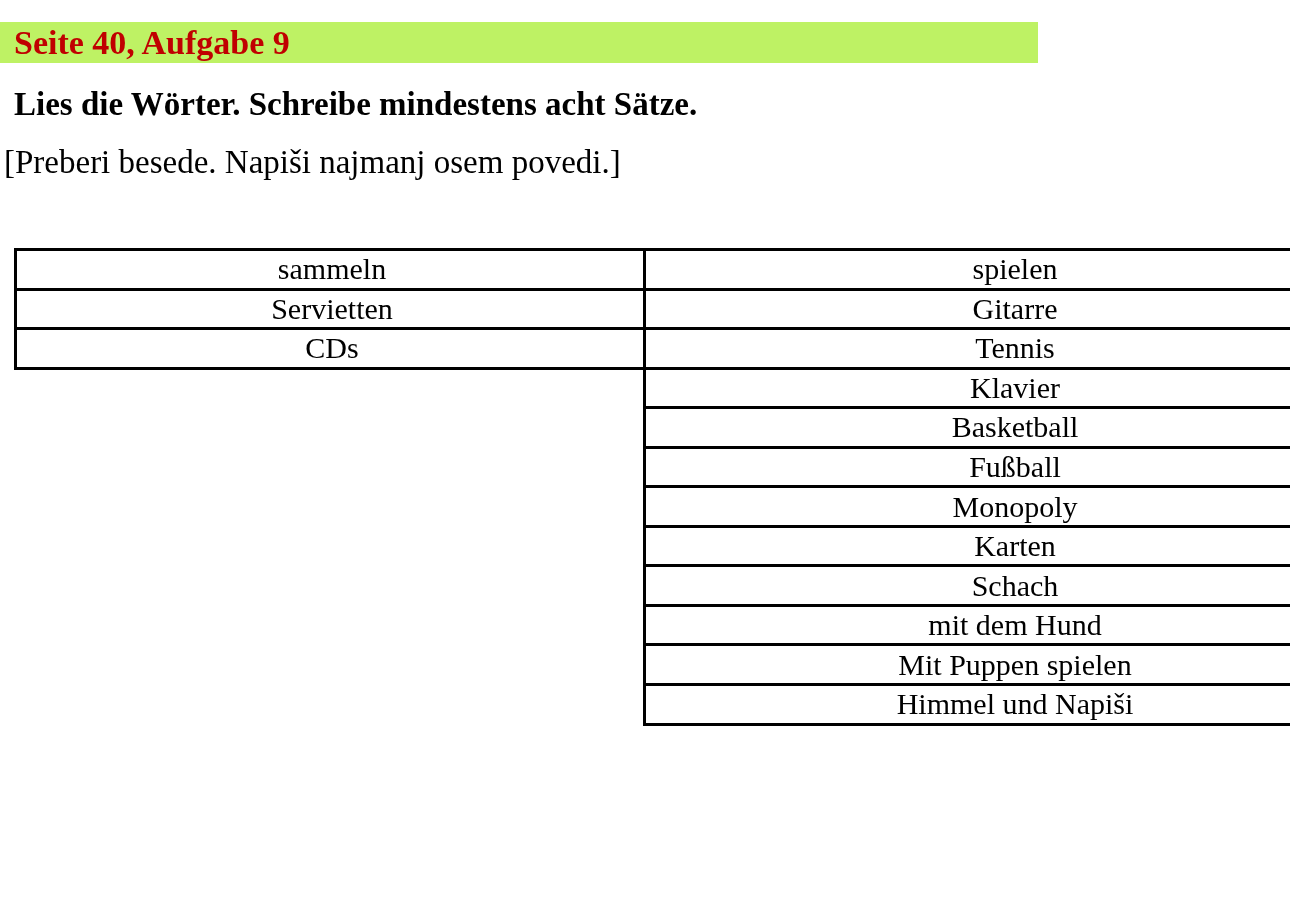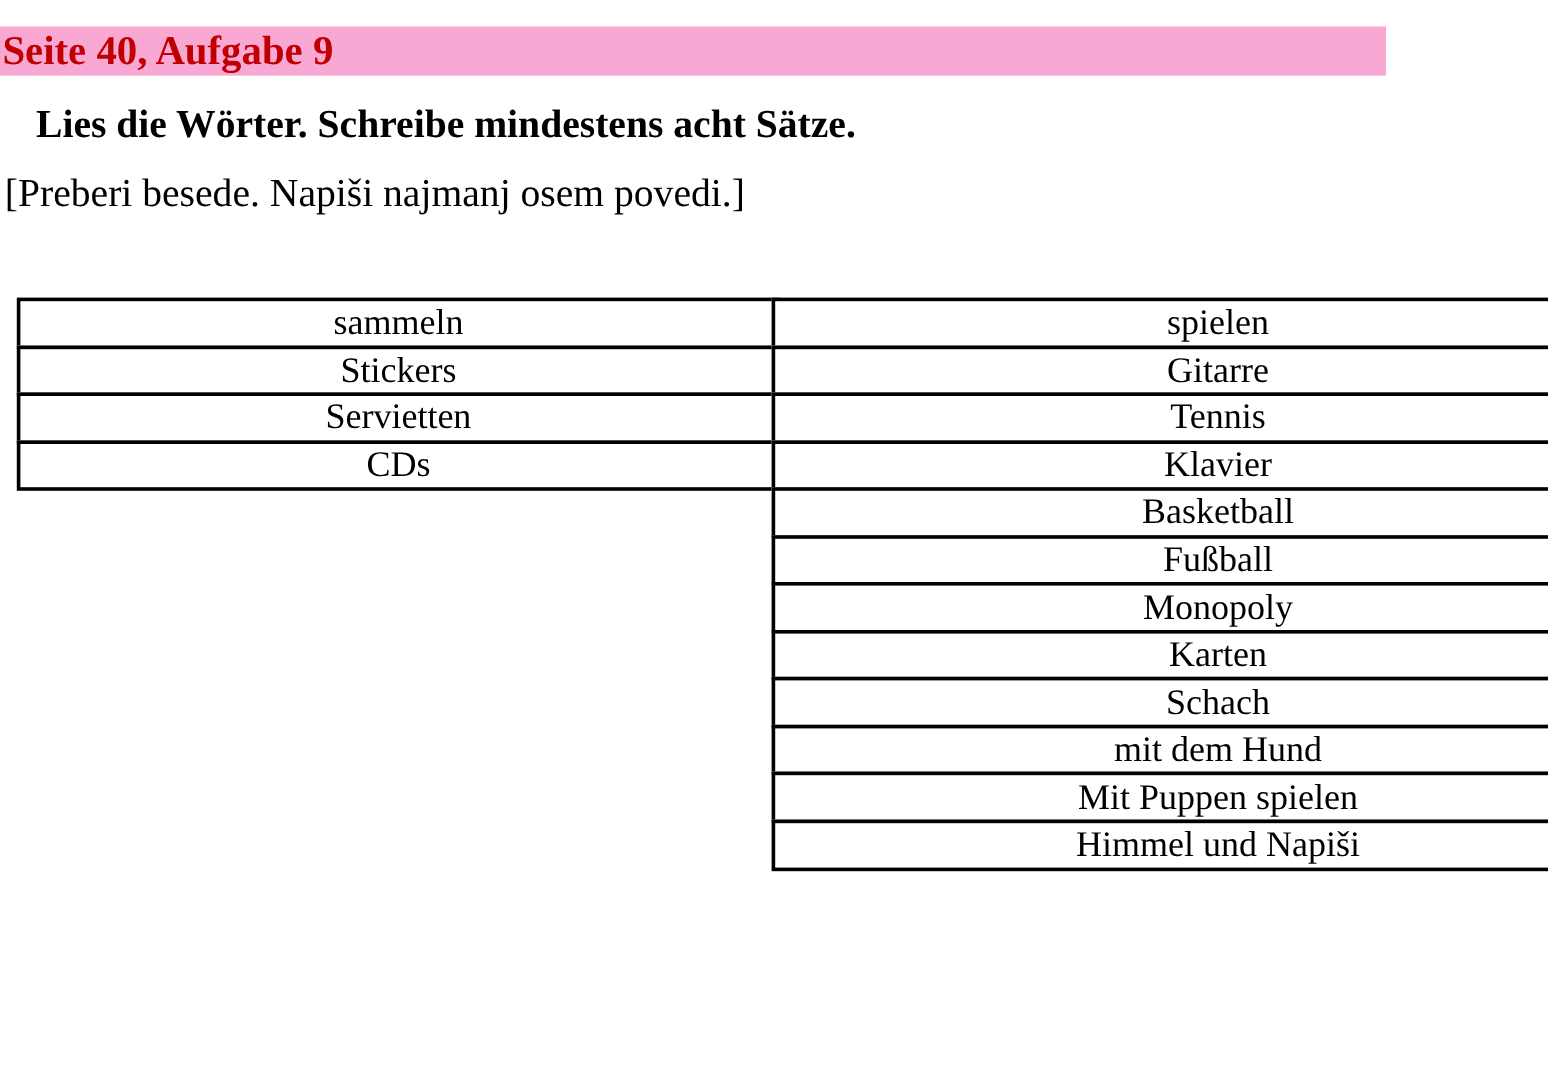--- a/index.html
+++ b/index.html
@@ -12,38 +12,38 @@
     background: #ffffff;
     font-family: "Liberation Serif", serif;
     color: #000000;
     position: relative;
     overflow: hidden;
   }
   .header-bar {
     position: absolute;
     left: 0;
     top: 22px;
-    width: 1155px;
+    width: 1038px;
     height: 41px;
-    background: #f9a8d4;
+    background: #bef264;
     display: flex;
     align-items: center;
     box-sizing: border-box;
-    padding-left: 2px;
+    padding-left: 14px;
   }
   .section-header {
     font-size: 34px;
     font-weight: bold;
     color: #c00000;
     white-space: nowrap;
     line-height: 1;
   }
   .instruction {
     position: absolute;
-    left: 30px;
+    left: 14px;
     top: 88px;
     font-size: 33px;
     font-weight: bold;
     line-height: 33px;
     white-space: nowrap;
   }
   .translation {
     position: absolute;
     left: 4px;
     top: 146px;
@@ -95,21 +95,20 @@
   <span class="section-header">Seite 40, Aufgabe 9</span>
 </div>
 
 <div class="instruction">Lies die Wörter. Schreibe mindestens acht Sätze.</div>
 
 <div class="translation">[Preberi besede. Napiši najmanj osem povedi.]</div>
 
 <div class="vocab-table">
   <div class="col col-left">
       <div class="cell">sammeln</div>
-      <div class="cell">Stickers</div>
       <div class="cell">Servietten</div>
       <div class="cell">CDs</div>
     </div>
   <div class="col col-right">
       <div class="cell">spielen</div>
       <div class="cell">Gitarre</div>
       <div class="cell">Tennis</div>
       <div class="cell">Klavier</div>
       <div class="cell">Basketball</div>
       <div class="cell">Fußball</div>

